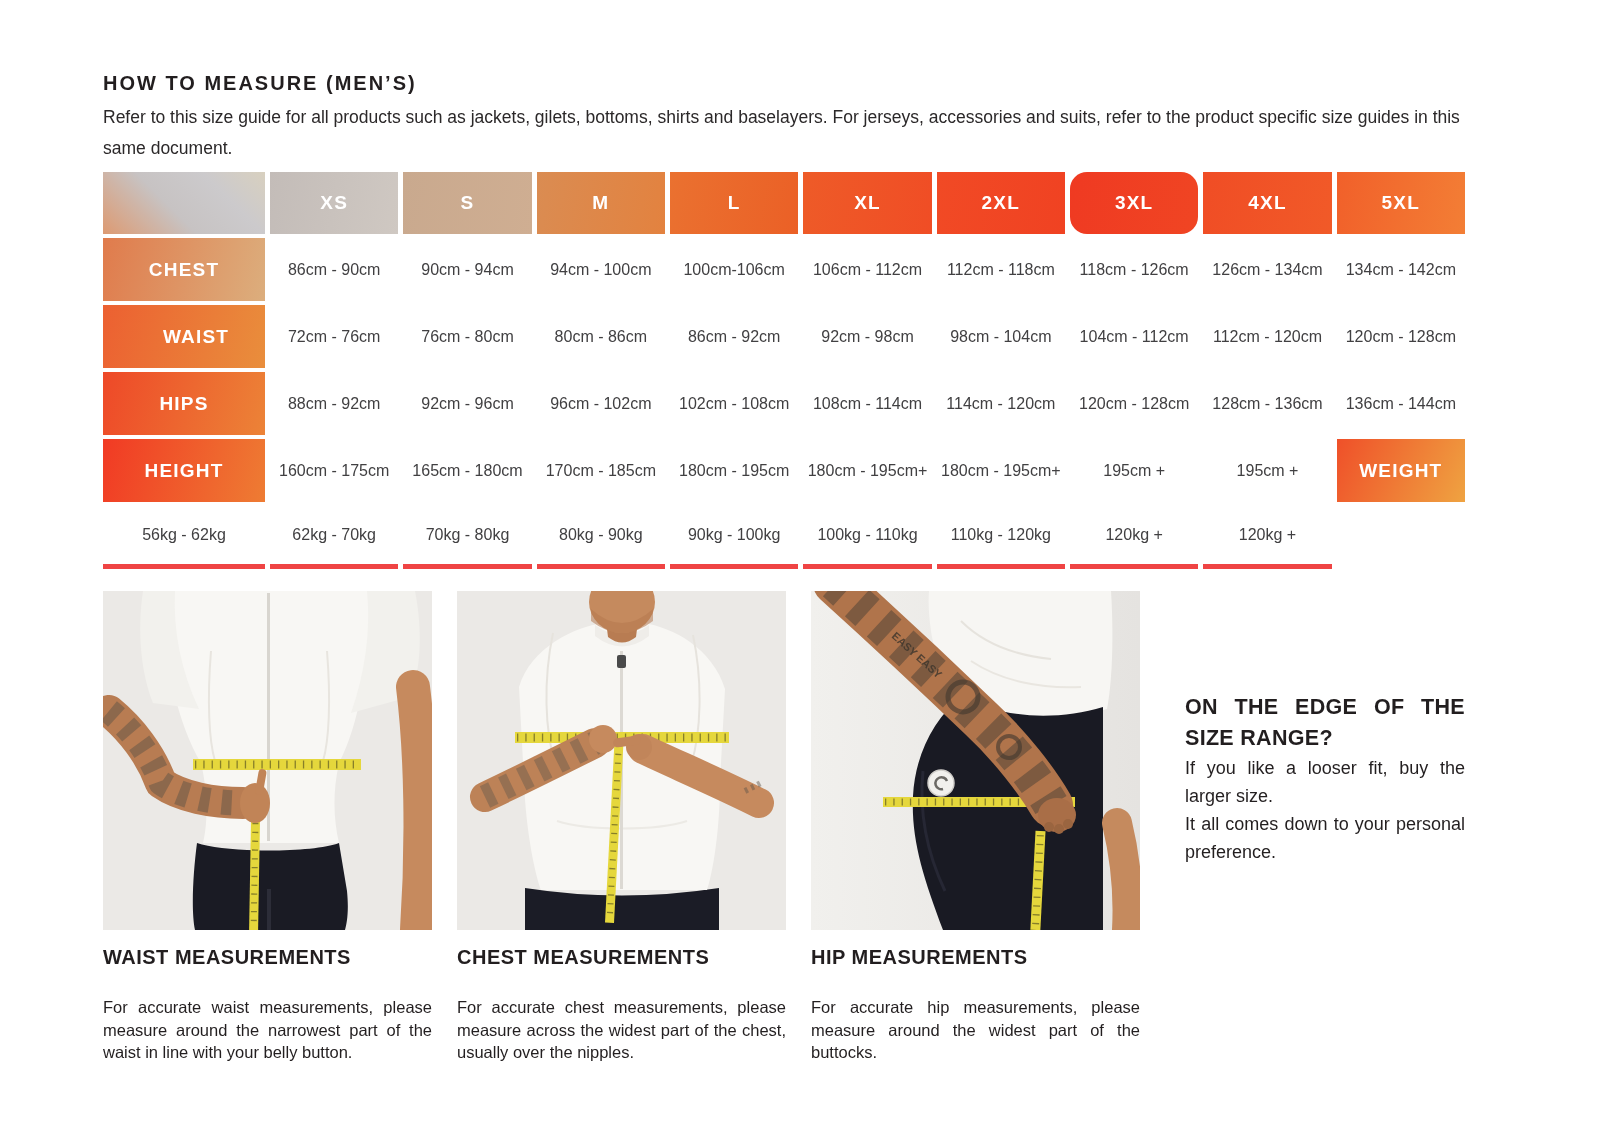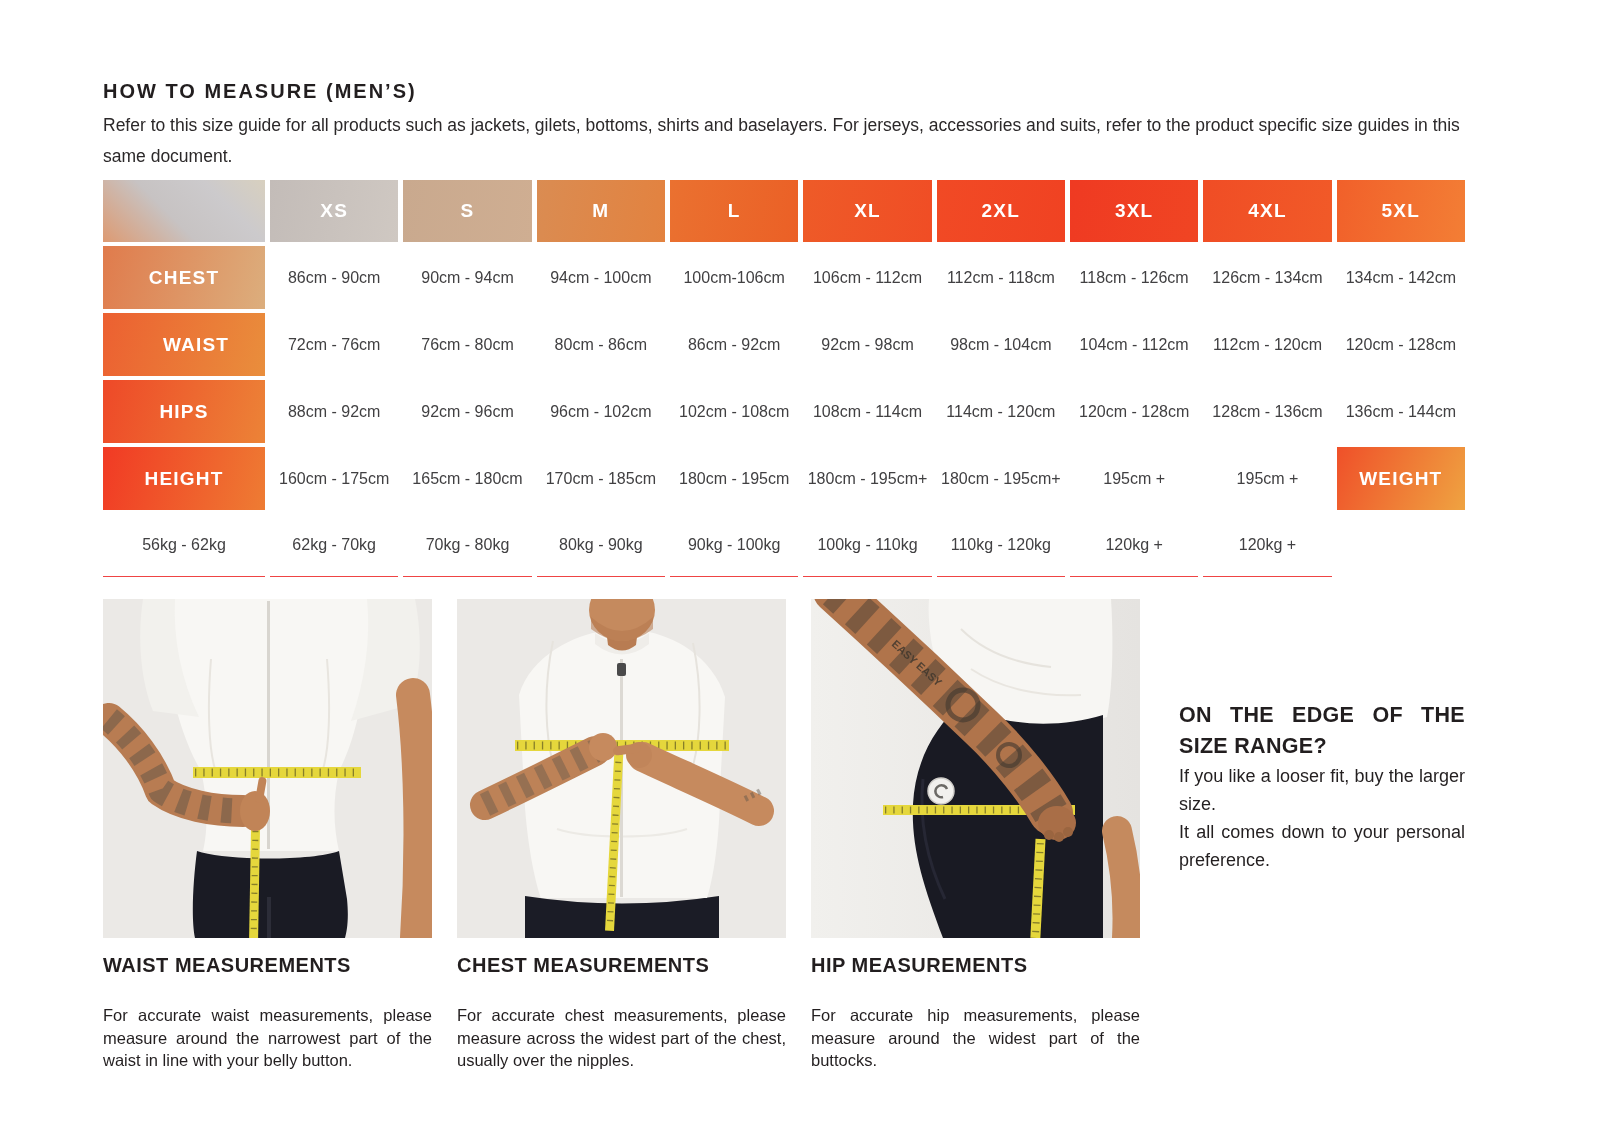--- a/index.html
+++ b/index.html
@@ -2,21 +2,21 @@
 <html><head>
 <meta charset="utf-8">
 <style>
   * { box-sizing: border-box; }
   html,body { margin:0; padding:0; }
   body {
     width:1600px; height:1131px; background:#ffffff;
     font-family:"Liberation Sans", sans-serif; color:#231f20;
     position:relative; overflow:hidden;
   }
-  .content { position:absolute; left:103px; top:8px; width:1362px; }
+  .content { position:absolute; left:103px; top:0; width:1362px; }
 
   .doc-title {
     margin:70px 0 0; font-size:20px; line-height:26px;
     font-weight:bold; letter-spacing:2px; color:#221e1f;
   }
   .intro {
     margin:6px 0 0; font-size:17.5px; line-height:31px; color:#2b2829;
   }
 
   
@@ -25,30 +25,30 @@
     display:grid;
     grid-template-columns:162px repeat(9, 1fr);
     grid-template-rows:62px repeat(5, 63px);
     column-gap:5px; row-gap:4px;
   }
   .cell { display:flex; align-items:center; justify-content:center; }
   .th, .rlabel {
     color:#ffffff; font-weight:bold; font-size:19px; letter-spacing:1.2px;
   }
   .td { font-size:16px; color:#414042; background:#ffffff; }
-  .td.bb { border-bottom:1px solid #ef4444; }
+  .td.bb { border-bottom:5px solid #ef4444; }
 
   .corner { background:linear-gradient(45deg,#dd9a72 0%,#c7c3c3 42%,#cccacc 72%,#d8d0bf 100%); }
   .hc0 { background:linear-gradient(100deg,#c3bcb8,#cfc8c2); }
   .hc1 { background:linear-gradient(100deg,#c9a98e,#cfae92); }
   .hc2 { background:linear-gradient(100deg,#da8c52,#e3823f); }
   .hc3 { background:linear-gradient(100deg,#ea7130,#eb6026); }
   .hc4 { background:linear-gradient(100deg,#ee5b28,#f04d25); }
   .hc5 { background:linear-gradient(100deg,#f14a25,#f04222); }
-  .hc6 { background:linear-gradient(100deg,#ef3a22,#f04523); }
+  .hc6 { background:linear-gradient(100deg,#ef3a22,#f04523);border-radius:17px; }
   .hc7 { background:linear-gradient(100deg,#f04d25,#f15a28); }
   .hc8 { background:linear-gradient(100deg,#f1602a,#f37e35); }
   .rl0 { background:linear-gradient(105deg,#e07b4c,#dcae7d); }
   .rl1 { background:linear-gradient(105deg,#ec6031,#e98e3c);padding-left:24px; }
   .rl2 { background:linear-gradient(105deg,#ee4928,#ec8337); }
   .rl3 { background:linear-gradient(105deg,#f13a24,#ee7c33); }
   .rl4 { background:linear-gradient(115deg,#ef5029,#efa341); }
 
   
   .figures { margin-top:22px; display:flex; align-items:flex-start; }
@@ -56,21 +56,21 @@
   .photo { display:block; width:329px; height:339px; }
   .fig-heading {
     margin:16px 0 0; font-size:20px; font-weight:bold;
     letter-spacing:0.5px; color:#221e1f;
   }
   .fig-desc {
     margin:27px 0 0; font-size:16.5px; line-height:22.5px;
     text-align:justify; color:#231f20;
   }
 
-  .edge-note { width:295px; margin-left:14px; padding-top:101px; }
+  .edge-note { width:295px; margin-left:20px; padding-top:101px; }
   .edge-heading {
     margin:0; font-size:21.5px; line-height:31px; font-weight:bold;
     text-align:justify; letter-spacing:0.3px; color:#221e1f;
   }
   .edge-note p {
     margin:0; font-size:18px; line-height:28px; text-align:justify; color:#231f20;
   }
   .edge-note p.first { margin-top:12px; }
 
   svg text { font-family:"Liberation Sans", sans-serif; }

